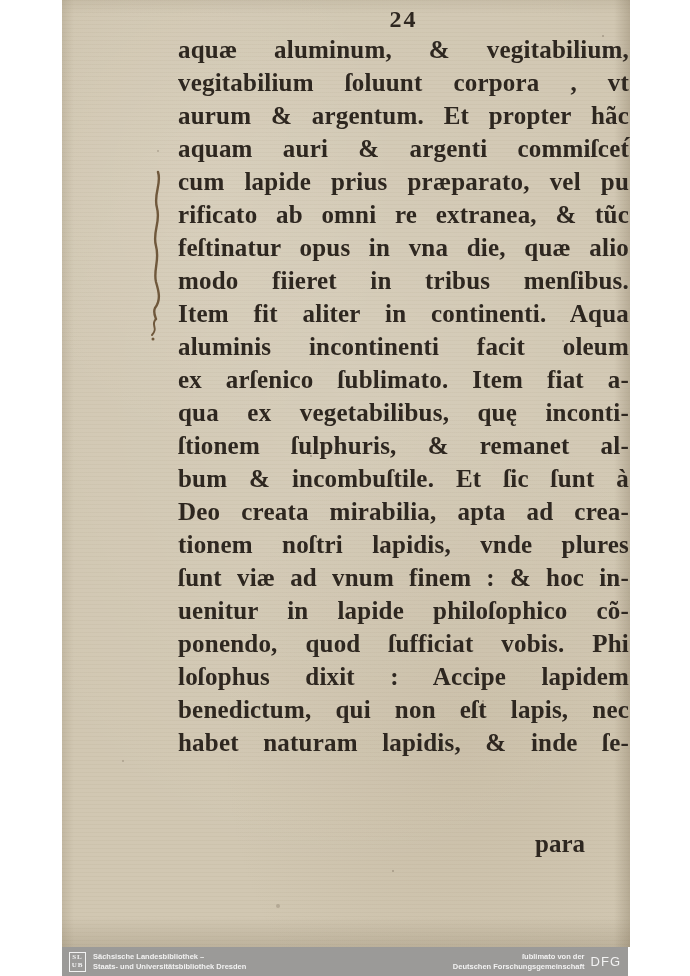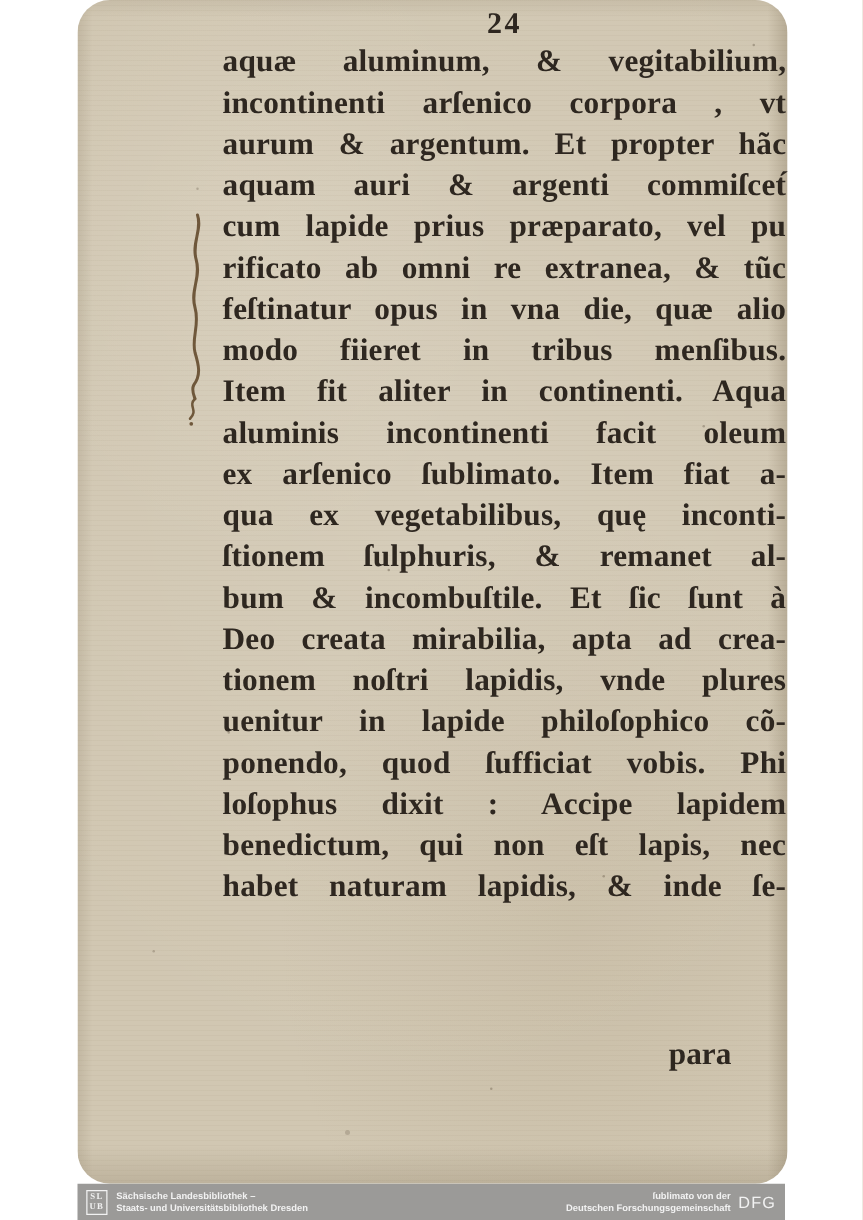--- a/index.html
+++ b/index.html
@@ -13,21 +13,20 @@
     background:
       radial-gradient(120% 90% at 50% 40%, rgba(255,255,255,.10), rgba(0,0,0,0) 60%),
       linear-gradient(to left,  rgba(110,95,70,.28), rgba(110,95,70,0) 16px),
       linear-gradient(to right, rgba(110,95,70,.15), rgba(110,95,70,0) 12px),
       linear-gradient(to top,   rgba(110,95,70,.20), rgba(110,95,70,0) 30px),
       linear-gradient(to bottom,rgba(110,95,70,.10), rgba(110,95,70,0) 14px),
       repeating-linear-gradient(to bottom, rgba(125,105,75,.05) 0 1px, rgba(0,0,0,0) 1px 4px),
       radial-gradient(60% 50% at 70% 78%, rgba(150,130,95,.12), rgba(0,0,0,0) 70%),
       radial-gradient(50% 40% at 25% 20%, rgba(255,250,240,.10), rgba(0,0,0,0) 70%),
       var(--paper,#d1c7b2);
-    border-radius: 26px;
   }
 
   .page-number{
     position:absolute;left:116px;top:4px;width:451px;text-align:center;
     font:700 24px/30px "Liberation Serif","DejaVu Serif",serif;
     color:var(--ink,#2e2720);letter-spacing:2px;
   }
 
   .text-column{
     position:absolute;left:116px;top:33px;width:451px;
@@ -86,35 +85,36 @@
 <body>
 
 <div class="stage">
 
   <div class="paper">
 
     <div class="page-number">24</div>
 
     <div class="text-column">
         <div class="line">aquæ aluminum, &amp; vegitabilium,</div>
-        <div class="line">incontinenti arſenico corpora , vt</div>
+        <div class="line">vegitabilium ſoluunt corpora , vt</div>
         <div class="line">aurum &amp; argentum. Et propter hãc</div>
         <div class="line">aquam auri &amp; argenti commiſcet́</div>
         <div class="line">cum lapide prius præparato, vel pu</div>
         <div class="line">rificato ab omni re extranea, &amp; tũc</div>
         <div class="line">feſtinatur opus in vna die, quæ alio</div>
         <div class="line">modo fiieret in tribus menſibus.</div>
         <div class="line">Item fit aliter in continenti.  Aqua</div>
         <div class="line">aluminis incontinenti facit oleum</div>
         <div class="line">ex arſenico ſublimato.  Item fiat a-</div>
         <div class="line">qua ex vegetabilibus, quę inconti-</div>
         <div class="line">ſtionem ſulphuris, &amp; remanet al-</div>
         <div class="line">bum &amp; incombuſtile.  Et ſic ſunt à</div>
         <div class="line">Deo creata mirabilia, apta ad crea-</div>
         <div class="line">tionem noſtri lapidis, vnde plures</div>
+        <div class="line">ſunt viæ ad vnum finem : &amp; hoc in-</div>
         <div class="line">uenitur in lapide philoſophico cõ-</div>
         <div class="line">ponendo, quod ſufficiat vobis. Phi</div>
         <div class="line">loſophus dixit :  Accipe lapidem</div>
         <div class="line">benedictum, qui non eſt lapis, nec</div>
         <div class="line">habet naturam lapidis, &amp; inde ſe-</div>
       </div>
 
     <div class="catchword-row">
       <span>para</span>
     </div>

